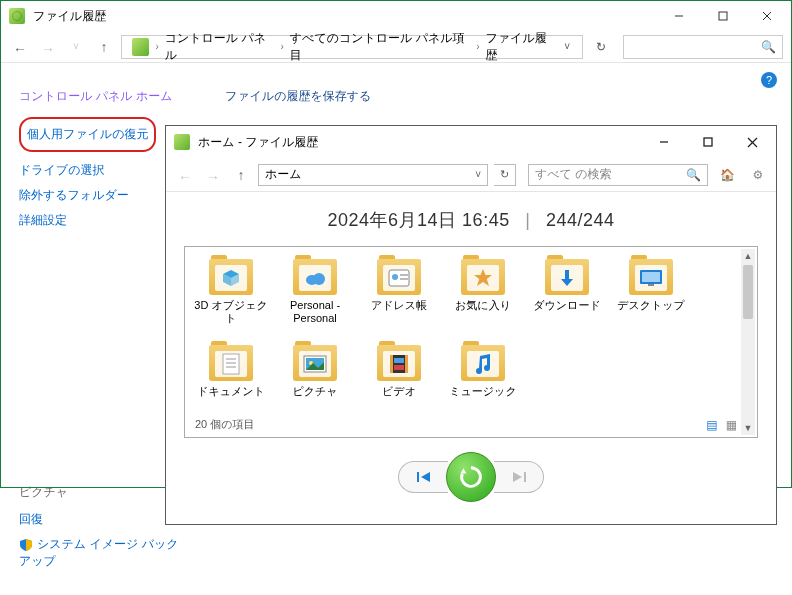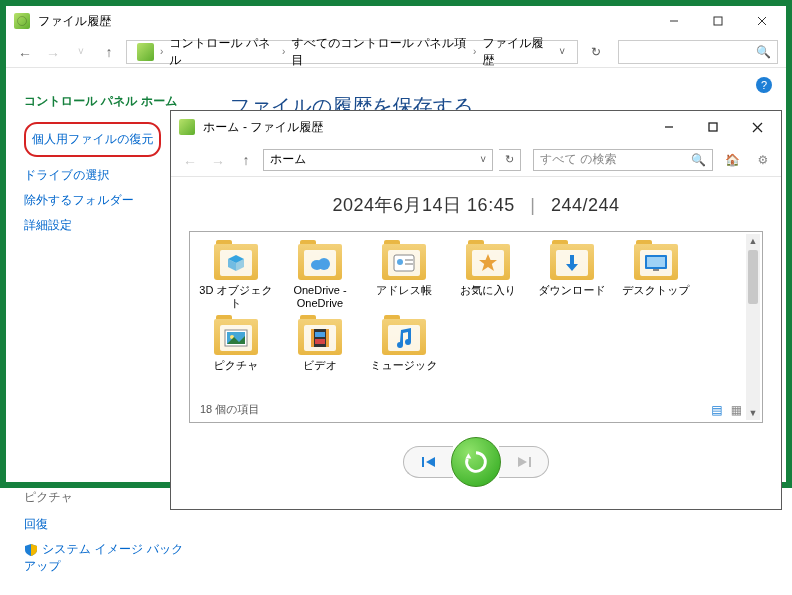--- a/index.html
+++ b/index.html
@@ -1,58 +1,58 @@
 <!DOCTYPE html>
 <html><head>
 <meta charset="utf-8">
 <style>
 * { box-sizing: border-box; margin: 0; padding: 0; font-family: "Yu Gothic UI", "Meiryo", sans-serif; }
 body { width: 792px; height: 595px; background: #fff; position: relative; overflow: hidden; font-size: 12px; color: #000; }
-.outer-win { width: 792px; height: 488px; border: 6px solid #15803d; position: relative; background: #fff; }
+.outer-win { width: 792px; height: 488px; border: 1px solid #15803d; position: relative; background: #fff; }
 .titlebar { height: 30px; display: flex; align-items: center; padding: 0 2px 0 8px; }
 .titlebar .app-icon { width: 16px; height: 16px; background: linear-gradient(135deg, #b7e26a, #5fae2d); border-radius: 2px; margin-right: 8px; position: relative; }
 .titlebar .app-icon::after { content: ""; position: absolute; inset: 3px; border-radius: 50%; border: 1px solid rgba(0,0,0,.2); }
 .titlebar .title { flex: 1; font-size: 12px; }
 .win-ctrls { display: flex; }
 .win-ctrls div { width: 44px; height: 28px; display: flex; align-items: center; justify-content: center; color: #555; font-size: 10px; }
 .toolbar { height: 32px; display: flex; align-items: center; padding: 0 8px; gap: 6px; border-bottom: 1px solid #e5e5e5; }
 .nav-btn { width: 22px; height: 22px; display: flex; align-items: center; justify-content: center; color: #666; font-size: 14px; }
 .nav-btn.disabled { color: #c8c8c8; }
 .addr-icon { width: 18px; height: 18px; background: linear-gradient(135deg, #b7e26a, #5fae2d); border-radius: 2px; margin-left: 4px; }
 .breadcrumb { flex: 1; display: flex; align-items: center; gap: 2px; padding: 0 6px; height: 24px; border: 1px solid #ccc; font-size: 12px; }
 .bc-sep { color: #777; margin: 0 4px; font-size: 10px; }
 .bc-drop { padding: 0 6px; color: #555; font-size: 10px; }
 .refresh { width: 24px; height: 24px; display: flex; align-items: center; justify-content: center; color: #555; }
 .search { width: 160px; height: 24px; border: 1px solid #ccc; display: flex; align-items: center; justify-content: flex-end; padding: 0 6px; margin-left: 4px; }
 .search .mag { color: #777; font-size: 12px; }
 .body-area { position: absolute; top: 63px; left: 0; right: 0; bottom: 0; padding: 12px 18px 14px 18px; }
 .left-nav { width: 165px; position: absolute; left: 18px; top: 20px; }
 .left-nav a { display: block; color: #0066cc; font-size: 12px; padding: 4px 0; text-decoration: none; }
-.left-nav .hdr { color: #15803d; font-weight: bold; }
+.left-nav .hdr { color: #8b5cf6; }
 .left-nav .highlight { border: 2px solid #d62222; border-radius: 13px; padding: 3px 6px; display: inline-block; margin-top: 8px; }
 .left-nav .group { margin-top: 6px; }
 .left-nav .related { position: absolute; top: 400px; }
-.main-title { position: absolute; left: 224px; top: 24px; color: #1a4b8c; font-size: 20px; }
+.main-title { position: absolute; left: 224px; top: 24px; color: #1a4b8c; font-size: 12px; }
 .content-box { position: absolute; left: 200px; top: 175px; right: 45px; border: 1px solid #bbb; height: 150px; }
-.inner-win { position: absolute; left: 164px; top: 104px; width: 612px; height: 400px; background: #fff; border: 1px solid #5a5a5a; }
+.inner-win { position: absolute; left: 164px; top: 124px; width: 612px; height: 400px; background: #fff; border: 1px solid #5a5a5a; }
 .inner-titlebar { height: 32px; display: flex; align-items: center; padding: 0 2px 0 8px; background: #fff; }
 .inner-titlebar .app-icon { width: 16px; height: 16px; background: linear-gradient(135deg, #b7e26a, #5fae2d); border-radius: 2px; margin-right: 8px; }
 .inner-titlebar .title { flex: 1; font-size: 12px; }
 .inner-toolbar { height: 34px; display: flex; align-items: center; padding: 0 8px; gap: 6px; border-bottom: 1px solid #e5e5e5; }
 .inner-addr { flex: 1; display: flex; align-items: center; border: 1px solid #bbb; height: 22px; }
 .inner-addr .txt { padding: 0 6px; font-size: 12px; flex: 1; }
 .inner-addr .dd { padding: 0 6px; color: #555; font-size: 10px; }
 .inner-refresh { width: 22px; height: 22px; border: 1px solid #bbb; border-left: none; display: flex; align-items: center; justify-content: center; font-size: 11px; color: #555; }
 .inner-search { width: 180px; height: 22px; border: 1px solid #bbb; margin-left: 6px; display: flex; align-items: center; padding: 0 6px; color: #888; font-size: 12px; }
 .inner-search .mag { margin-left: auto; color: #999; }
 .tool-icon { width: 20px; height: 20px; display: flex; align-items: center; justify-content: center; color: #888; margin-left: 4px; }
 .timestamp { text-align: center; font-size: 18px; color: #333; padding: 16px 0 10px 0; letter-spacing: 0.5px; }
 .ts-sep { margin: 0 10px; color: #999; }
 .file-area { margin: 4px 18px 0 18px; border: 1px solid #aaa; height: 192px; position: relative; overflow: hidden; }
-.file-grid { display: flex; flex-wrap: wrap; padding: 8px 6px; gap: 1px 4px; }
+.file-grid { display: flex; flex-wrap: wrap; padding: 8px 6px; gap: 12px 4px; }
 .file-item { width: 80px; display: flex; flex-direction: column; align-items: center; text-align: center; padding: 4px 2px; }
 .folder-ico { width: 44px; height: 36px; position: relative; }
 .folder-ico .back { position: absolute; inset: 0; background: linear-gradient(#f3d17a, #e9b744); border-radius: 2px 2px 3px 3px; }
 .folder-ico .tab { position: absolute; top: -4px; left: 2px; width: 16px; height: 6px; background: #e9b744; border-radius: 2px 2px 0 0; }
 .folder-ico .badge { position: absolute; top: 6px; left: 6px; right: 6px; bottom: 4px; background: rgba(255,255,255,.85); border-radius: 2px; display: flex; align-items: center; justify-content: center; font-size: 16px; }
 .file-label { font-size: 11px; margin-top: 4px; line-height: 1.2; }
 .status { position: absolute; left: 10px; bottom: 5px; font-size: 11px; color: #555; }
 .scrollbar { position: absolute; right: 2px; top: 2px; width: 14px; bottom: 2px; background: #f0f0f0; }
 .scroll-arrow { height: 14px; display: flex; align-items: center; justify-content: center; font-size: 9px; color: #666; }
 .scroll-thumb { position: absolute; top: 16px; left: 2px; right: 2px; height: 54px; background: #c8c8c8; border-radius: 2px; }
@@ -205,21 +205,21 @@
             <div class="folder-ico">
               <div class="tab"></div>
               <div class="back"></div>
               <div class="badge">
                 <svg width="22" height="16">
                   <ellipse cx="8" cy="10" rx="6" ry="5" fill="#4aa0e6"></ellipse>
                   <ellipse cx="15" cy="9" rx="6" ry="6" fill="#4aa0e6"></ellipse>
                 </svg>
               </div>
             </div>
-            <div class="file-label">OneDrive - OneDrive</div>
+            <div class="file-label">Personal - Personal</div>
           </div>
           <div class="file-item">
             <div class="folder-ico">
               <div class="tab"></div>
               <div class="back"></div>
               <div class="badge">
                 <svg width="22" height="18">
                   <rect x="1" y="1" width="20" height="16" rx="2" fill="#fff" stroke="#888"></rect>
                   <circle cx="7" cy="8" r="3" fill="#5aa9e6"></circle>
                   <rect x="12" y="5" width="8" height="2" fill="#bbb"></rect>
@@ -260,20 +260,35 @@
               <div class="back"></div>
               <div class="badge">
                 <svg width="24" height="18">
                   <rect x="1" y="1" width="22" height="14" rx="1" fill="#1e7fd6"></rect>
                   <rect x="3" y="3" width="18" height="10" fill="#9fd2f6"></rect>
                   <rect x="9" y="15" width="6" height="2" fill="#888"></rect>
                 </svg>
               </div>
             </div>
             <div class="file-label">デスクトップ</div>
+          </div>
+          <div class="file-item">
+            <div class="folder-ico">
+              <div class="tab"></div>
+              <div class="back"></div>
+              <div class="badge">
+                <svg width="18" height="22">
+                  <rect x="1" y="1" width="16" height="20" fill="#fff" stroke="#aaa"></rect>
+                  <line x1="4" y1="6" x2="14" y2="6" stroke="#999"></line>
+                  <line x1="4" y1="10" x2="14" y2="10" stroke="#999"></line>
+                  <line x1="4" y1="14" x2="14" y2="14" stroke="#999"></line>
+                </svg>
+              </div>
+            </div>
+            <div class="file-label">ドキュメント</div>
           </div>
           <div class="file-item">
             <div class="folder-ico">
               <div class="tab"></div>
               <div class="back"></div>
               <div class="badge">
                 <svg width="24" height="18">
                   <rect x="1" y="1" width="22" height="16" fill="#fff" stroke="#888"></rect>
                   <rect x="3" y="3" width="18" height="12" fill="#44a6d7"></rect>
                   <circle cx="8" cy="8" r="2" fill="#ffe47a"></circle>
@@ -305,21 +320,21 @@
               <div class="back"></div>
               <div class="badge">
                 <svg width="20" height="22">
                   <path d="M7 3 L17 1 L17 15 A3 3 0 1 1 14 12 L14 5 L9 6 L9 18 A3 3 0 1 1 6 15 Z" fill="#1e7fd6"></path>
                 </svg>
               </div>
             </div>
             <div class="file-label">ミュージック</div>
           </div>
         </div>
-      <div class="status">18 個の項目</div>
+      <div class="status">20 個の項目</div>
       <div class="view-icons">
         <span style="color:#1e7fd6;">▤</span>
         <span>▦</span>
       </div>
       <div class="scrollbar">
         <div class="scroll-arrow">▲</div>
         <div class="scroll-thumb"></div>
         <div class="scroll-arrow" style="position:absolute;bottom:0;width:100%;">▼</div>
       </div>
     </div>

